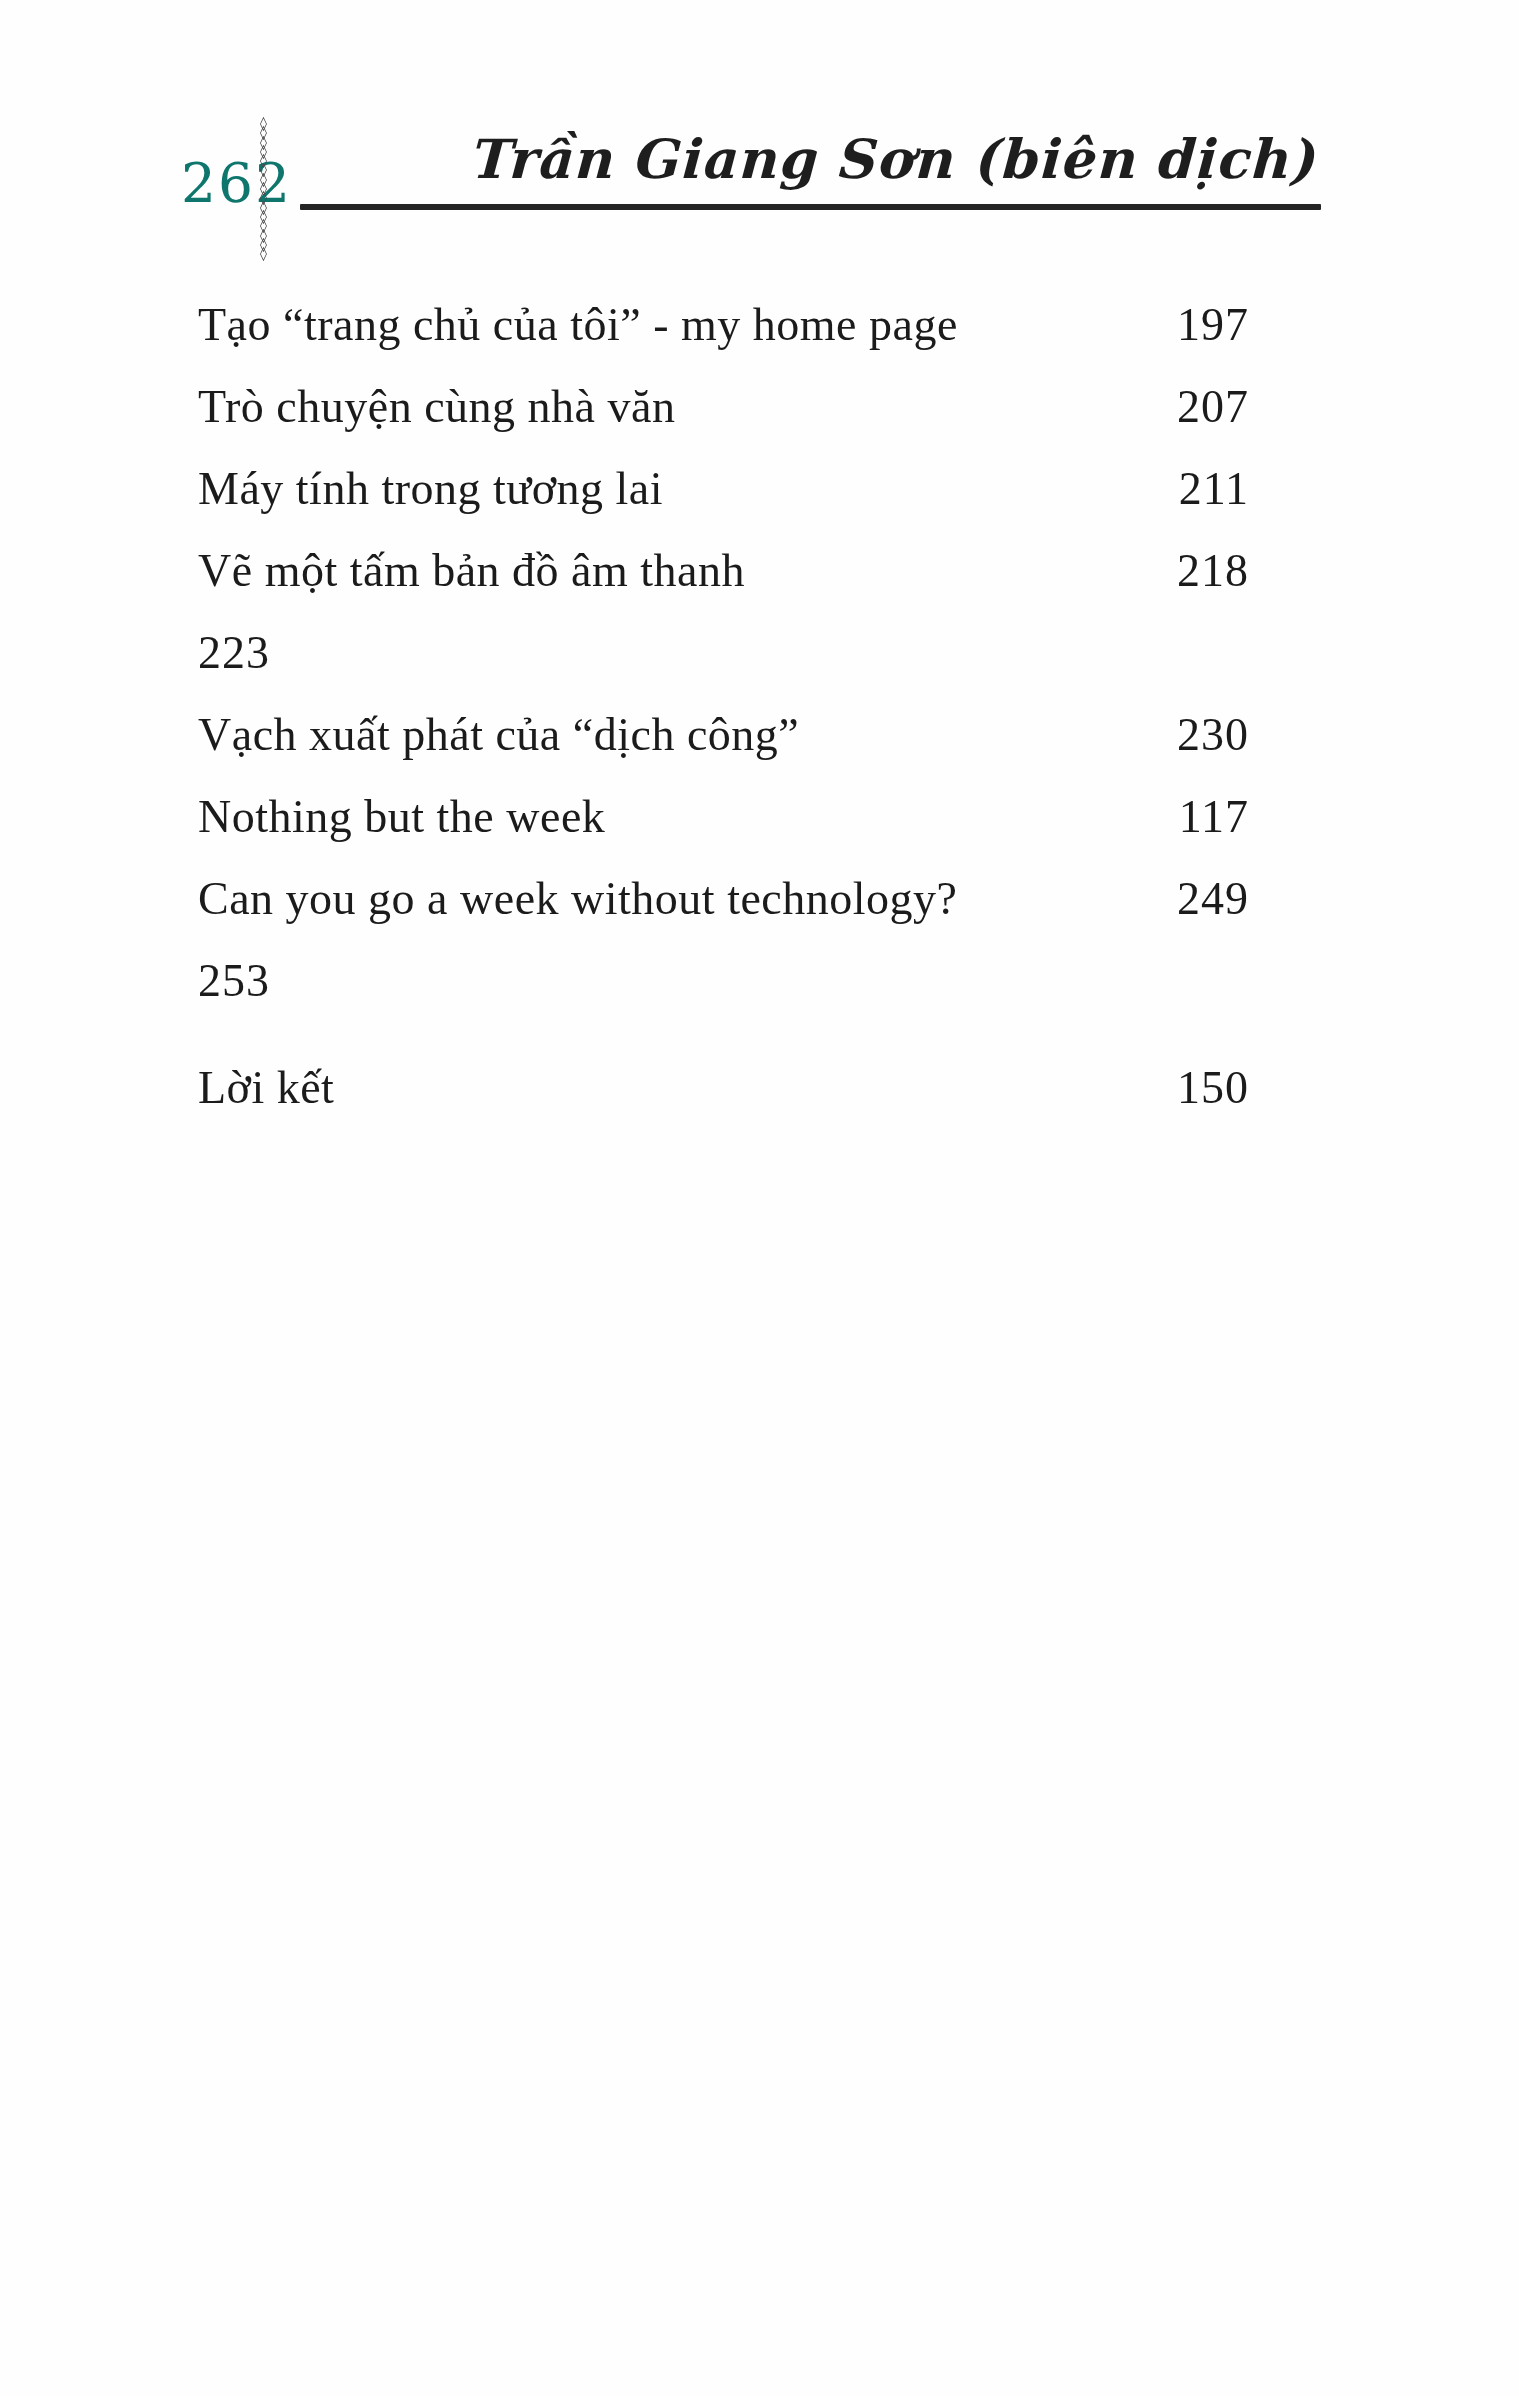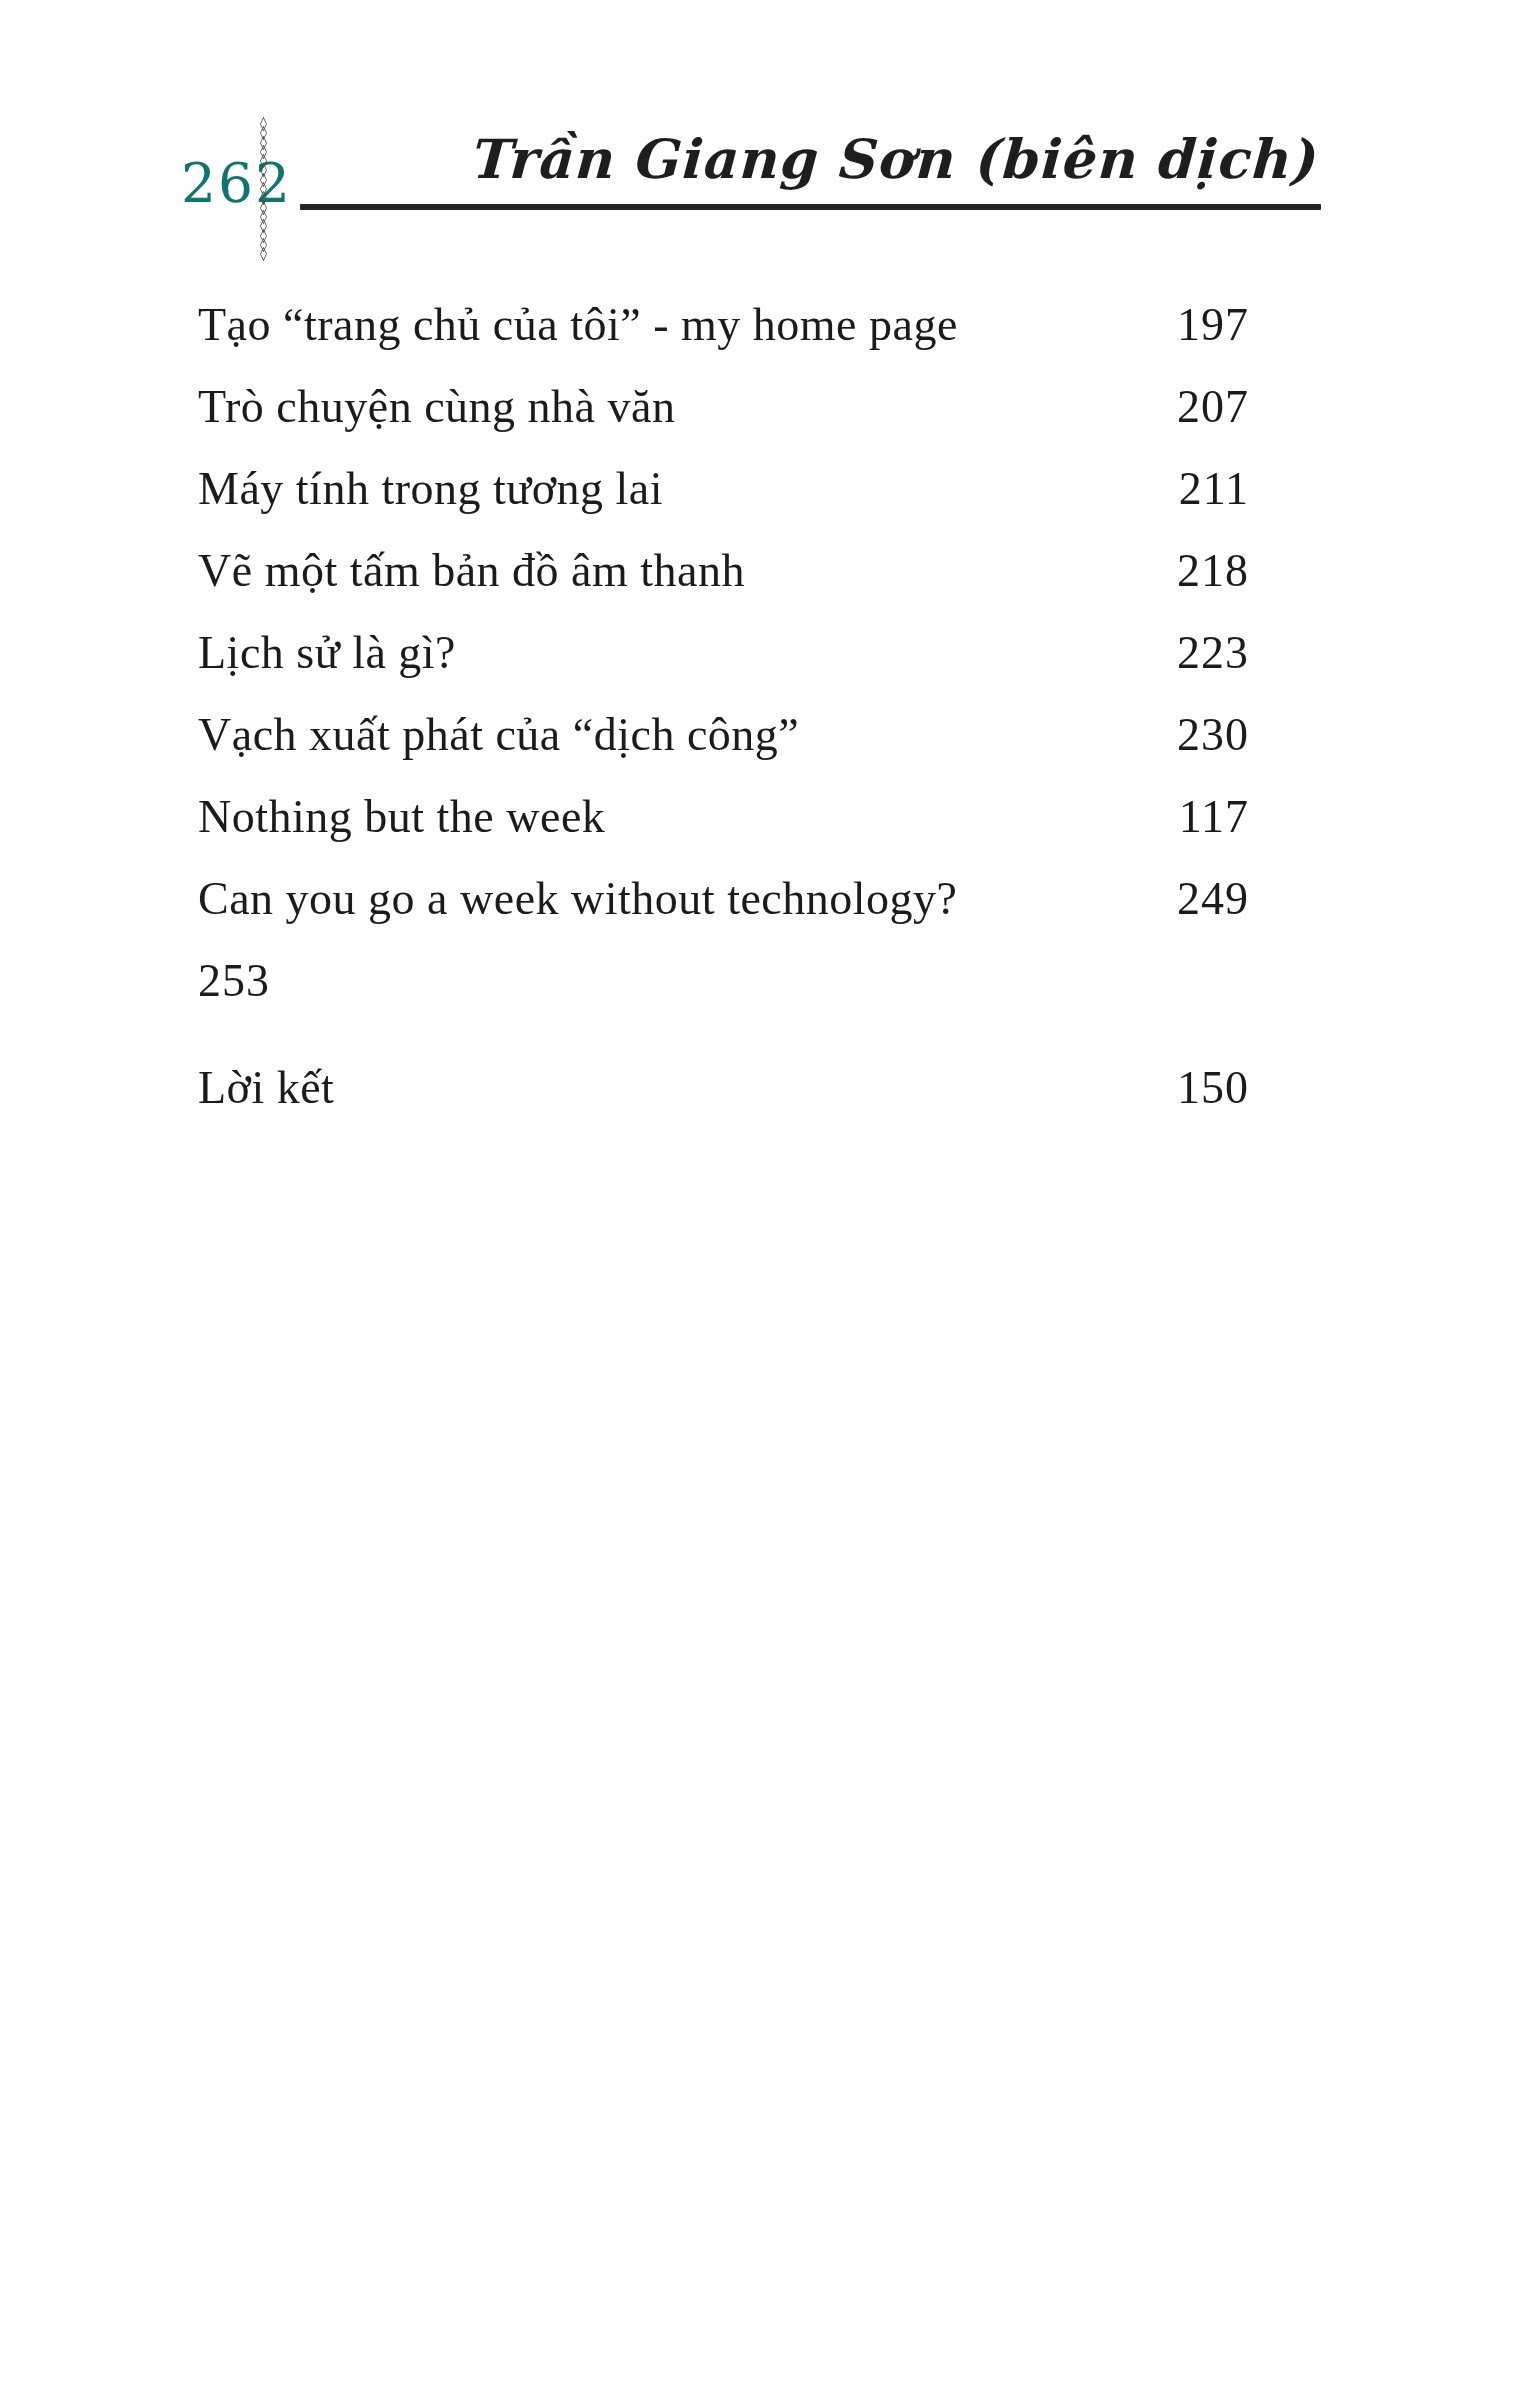--- a/index.html
+++ b/index.html
@@ -116,21 +116,20 @@
       <span class="toc-title">Máy tính trong tương lai</span>
       <span class="toc-page">211</span>
     </div>
 
     <div class="toc-row">
       <span class="toc-title">Vẽ một tấm bản đồ âm thanh</span>
       <span class="toc-page">218</span>
     </div>
 
     <div class="toc-row">
-      <span class="toc-title">Lịch sử là gì?</span>
       <span class="toc-page">223</span>
     </div>
 
     <div class="toc-row">
       <span class="toc-title">Vạch xuất phát của “dịch công”</span>
       <span class="toc-page">230</span>
     </div>
 
     <div class="toc-row">
       <span class="toc-title">Nothing but the week</span>

